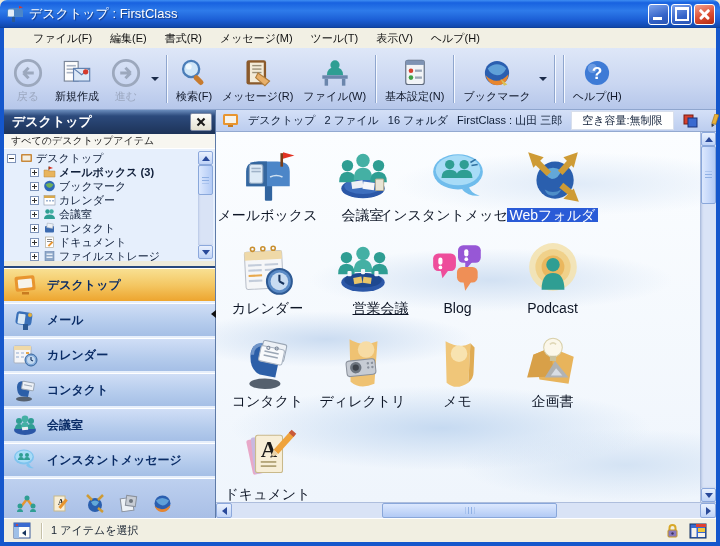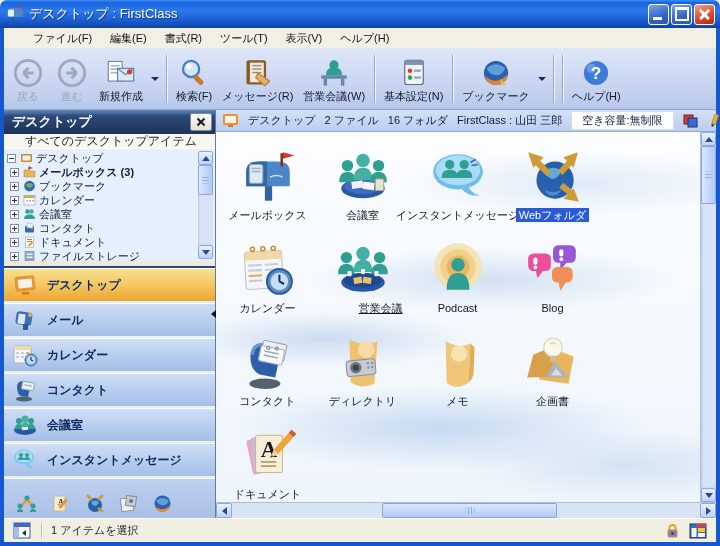--- a/index.html
+++ b/index.html
@@ -49,24 +49,24 @@
 
   
   .sidebar { width:212px; flex:0 0 212px; display:flex; flex-direction:column; border-right:1px solid #5E7BA8; position:relative; }
   .sb-header { height:24px; flex:0 0 24px; display:flex; align-items:center; padding:0 3px 0 8px;
     background:linear-gradient(180deg,#6A8CBC 0%,#2C4A7C 25%,#1D3358 100%); }
   .sb-title { color:#fff; font-weight:bold; font-size:13px; }
   .sb-close { margin-left:auto; width:22px; height:18px; background:linear-gradient(180deg,#FDFDFB,#E4E1D2); border:1px solid #7E8BA6; border-radius:2px; position:relative; }
   .sb-close::before, .sb-close::after { content:""; position:absolute; left:5px; top:7px; width:10px; height:2px; background:#1A1A1A; }
   .sb-close::before { transform:rotate(45deg); }
   .sb-close::after  { transform:rotate(-45deg); }
-  .sb-filter { height:15px; flex:0 0 15px; background:#F7F6F0; border-bottom:1px solid #FFFFFF; display:flex; align-items:center; padding-left:21px; font-size:12px; color:#1A1A1A; }
+  .sb-filter { height:15px; flex:0 0 15px; background:#F7F6F0; border-bottom:1px solid #FFFFFF; display:flex; align-items:center; padding-left:7px; font-size:10px; color:#1A1A1A; }
   .sb-tree { height:112px; flex:0 0 112px; background:#E6EFFC; position:relative; padding:2px 0 0 3px; overflow:hidden; }
   .tree-row { height:14px; display:flex; align-items:center; color:#101F3A; white-space:nowrap; }
-  .tree-row.child { margin-left:3px;text-align:center; }
+  .tree-row.child { margin-left:23px;text-align:center; }
   .tree-row.bold .tree-label { font-weight:bold; }
   .expander { width:9px; height:9px; flex:0 0 9px; background:#fff; border:1px solid #7E93B8; margin-right:4px; position:relative; }
   .expander::before { content:""; position:absolute; left:1px; top:3px; width:5px; height:1px; background:#333; }
   .expander.plus::after { content:""; position:absolute; left:3px; top:1px; width:1px; height:5px; background:#333; }
   .ticon { width:13px; height:12px; flex:0 0 13px; margin-right:3px; }
   
   .xsb-v { position:absolute; right:2px; top:2px; bottom:2px; width:15px; display:flex; flex-direction:column; }
   .xsb-btn { height:14px; flex:0 0 14px; background:linear-gradient(180deg,#EAF1FE,#BFD3F7); border:1px solid #8CA8DC; border-radius:2px; display:flex; align-items:center; justify-content:center; }
   .xsb-btn .tri-up   { border:4px solid transparent; border-bottom:5px solid #29499A; margin-top:-4px; }
   .xsb-btn .tri-down { border:4px solid transparent; border-top:5px solid #29499A; margin-bottom:-4px; }
@@ -101,21 +101,21 @@
       radial-gradient(ellipse 260px 45px at 55% 40%, #D2E1F3 0%, rgba(210,225,243,0) 70%),
       radial-gradient(ellipse 210px 40px at 22% 56%, #CBDCF1 0%, rgba(203,220,241,0) 70%),
       radial-gradient(ellipse 300px 60px at 45% 80%, #C6DAF1 0%, rgba(198,218,241,0) 70%),
       radial-gradient(ellipse 230px 50px at 82% 90%, #D4E3F4 0%, rgba(212,227,244,0) 72%),
       radial-gradient(ellipse 260px 45px at 72% 14%, #E0EBF8 0%, rgba(224,235,248,0) 70%),
       linear-gradient(180deg,#FBFDFF 0%,#EFF5FC 100%); }
   .grid { position:absolute; left:4px; top:0; right:17px; }
   .grow { display:flex; height:93px; }
   .gcell { width:95px; flex:0 0 95px; display:flex; flex-direction:column; align-items:center; justify-content:flex-end; padding-bottom:3px; }
   .gicon { width:58px; height:58px; margin-bottom:2px; }
-  .glabel { font-size:11px; color:#0E1626; white-space:nowrap; padding:0 3px; line-height:14px; }
+  .glabel { font-size:14px; color:#0E1626; white-space:nowrap; padding:0 3px; line-height:14px; }
   .glabel.sel { background:#2A5BD7; color:#fff; }
   .glabel.und { text-decoration:underline;margin-left:36px; }
   .vscroll { position:absolute; right:0; top:0; bottom:0; width:16px; display:flex; flex-direction:column; background:#D9E3F6; border-left:1px solid #AEBEDD; }
   .vscroll .xsb-thumb { height:58px; margin:0 0 0 0; }
   .hscroll { height:16px; flex:0 0 16px; display:flex; background:#D9E3F6; border-top:1px solid #AEBEDD; }
   .hscroll .xsb-btn { width:16px; height:auto; flex:0 0 16px; }
   .h-track { flex:1; position:relative; background:#D9E3F6; }
   .h-thumb { position:absolute; left:150px; width:175px; top:0; bottom:0; background:linear-gradient(180deg,#DCE8FE,#B2CAF5); border:1px solid #89A7DA; border-radius:2px; }
   .h-thumb::after { content:""; position:absolute; top:3px; bottom:3px; left:50%; width:9px; transform:translateX(-50%);
     background:repeating-linear-gradient(90deg,#8FB0E4 0 1px,transparent 1px 3px); }
@@ -147,58 +147,59 @@
       <span class="wbtn close"></span>
     </span>
   </div>
 
   <div class="winbody">
 
     <div class="menubar">
       <span class="menu-item">ファイル(F)</span>
       <span class="menu-item">編集(E)</span>
       <span class="menu-item">書式(R)</span>
+      <span class="menu-item">メッセージ(M)</span>
       <span class="menu-item">ツール(T)</span>
       <span class="menu-item">表示(V)</span>
       <span class="menu-item">ヘルプ(H)</span>
     </div>
 
     <div class="toolbar">
       <div class="tbtn disabled">
         <div class="ticon-box">
           <svg viewBox="0 0 26 26">
               <circle cx="13" cy="13" r="11" fill="none" stroke="#9CA8BD" stroke-width="2.4"></circle>
               <path d="M18 13 H9 M9 13 l4.5-4.5 M9 13 l4.5 4.5" stroke="#9CA8BD" stroke-width="2.6" fill="none"></path>
             </svg>
         </div>
         <div class="tlabel">戻る</div>
-      </div>
-      <div class="tbtn disabled">
-        <div class="ticon-box">
-          <svg viewBox="0 0 26 26">
-              <circle cx="13" cy="13" r="11" fill="none" stroke="#9CA8BD" stroke-width="2.4"></circle>
-              <path d="M8 13 H17 M17 13 l-4.5-4.5 M17 13 l-4.5 4.5" stroke="#9CA8BD" stroke-width="2.6" fill="none"></path>
-            </svg>
-        </div>
-        <div class="tlabel">進む</div>
       </div>
       <div class="tbtn">
         <div class="ticon-box">
           <svg viewBox="0 0 26 26">
               <rect x="2" y="3" width="12" height="17" fill="#FDFDFD" stroke="#7A8699"></rect>
               <rect x="4" y="6" width="8" height="1.4" fill="#AAB4C4"></rect>
               <rect x="4" y="9" width="8" height="1.4" fill="#AAB4C4"></rect>
               <rect x="4" y="12" width="6" height="1.4" fill="#AAB4C4"></rect>
               <rect x="10" y="9" width="14" height="11" fill="#DCE8F6" stroke="#5F7FAE"></rect>
               <path d="M10 9 l7 5.5 7-5.5" fill="none" stroke="#5F7FAE"></path>
               <circle cx="20.5" cy="12" r="2.3" fill="#D53A2A"></circle>
             </svg>
         </div>
         <div class="tlabel">新規作成</div>
       </div>
+      <div class="tbtn disabled">
+        <div class="ticon-box">
+          <svg viewBox="0 0 26 26">
+              <circle cx="13" cy="13" r="11" fill="none" stroke="#9CA8BD" stroke-width="2.4"></circle>
+              <path d="M8 13 H17 M17 13 l-4.5-4.5 M17 13 l-4.5 4.5" stroke="#9CA8BD" stroke-width="2.6" fill="none"></path>
+            </svg>
+        </div>
+        <div class="tlabel">進む</div>
+      </div>
       <div class="dd-arrow"></div>
       <div class="tb-sep"></div>
       <div class="tbtn">
         <div class="ticon-box">
           <svg viewBox="0 0 26 26">
               <circle cx="10.5" cy="9.5" r="7" fill="#CFE6F8" stroke="#4A7DB8" stroke-width="2"></circle>
               <circle cx="8.5" cy="7.5" r="2.5" fill="#EFF8FE"></circle>
               <rect x="15" y="14" width="10" height="4.5" rx="2" transform="rotate(45 15 14)" fill="#C77B2E"></rect>
             </svg>
         </div>
@@ -220,21 +221,21 @@
       <div class="tbtn">
         <div class="ticon-box">
           <svg viewBox="0 0 26 26">
               <circle cx="13" cy="6" r="4" fill="#2F9E93"></circle>
               <path d="M6 15 q0-7 7-7 q7 0 7 7 z" fill="#2F9E93"></path>
               <rect x="2" y="15" width="22" height="3" fill="#6B86AC"></rect>
               <rect x="4" y="18" width="3" height="6" fill="#6B86AC"></rect>
               <rect x="19" y="18" width="3" height="6" fill="#6B86AC"></rect>
             </svg>
         </div>
-        <div class="tlabel">営業会議(W)</div>
+        <div class="tlabel">ファイル(W)</div>
       </div>
       <div class="tb-sep"></div>
       <div class="tbtn">
         <div class="ticon-box">
           <svg viewBox="0 0 26 26">
               <rect x="5" y="2" width="16" height="21" rx="2" fill="#F2F4F7" stroke="#5F6B7E"></rect>
               <rect x="5" y="2" width="16" height="4" fill="#7E93B4"></rect>
               <circle cx="9.5" cy="11" r="2" fill="#D5402F"></circle>
               <rect x="13" y="10" width="6" height="2" fill="#9AA6B8"></rect>
               <circle cx="9.5" cy="17" r="2" fill="#3FA045"></circle>
@@ -602,45 +603,45 @@
                       <rect x="13" y="29" width="4" height="5" rx="1" fill="#F4F6F9"></rect>
                       <rect x="26" y="27" width="4" height="5" rx="1" fill="#F4F6F9"></rect>
                       <rect x="39" y="29" width="4" height="5" rx="1" fill="#F4F6F9"></rect>
                     </svg>
                 </div>
                 <div class="glabel und">営業会議</div>
               </div>
               <div class="gcell">
                 <div class="gicon">
                   <svg viewBox="0 0 56 56">
-                      <circle cx="28" cy="25" r="23" fill="#F3E2B0" opacity=".9"></circle>
-                      <circle cx="28" cy="25" r="17" fill="#EFCE85" opacity=".9"></circle>
-                      <circle cx="28" cy="25" r="11" fill="#E9B459" opacity=".9"></circle>
-                      <circle cx="28" cy="23" r="6.5" fill="#2F9E93"></circle>
-                      <path d="M17 47 q0-16 11-16 q11 0 11 16 z" fill="#2F9E93"></path>
-                    </svg>
-                </div>
-                <div class="glabel">Podcast</div>
-              </div>
-              <div class="gcell">
-                <div class="gicon">
-                  <svg viewBox="0 0 56 56">
                       <rect x="4" y="12" width="22" height="17" rx="5" fill="#EE4D9B"></rect>
                       <path d="M11 27 l2 9 6-8 z" fill="#EE4D9B"></path>
                       <rect x="9" y="16" width="4" height="7" rx="2" fill="#fff"></rect>
                       <circle cx="11" cy="25.5" r="1.8" fill="#fff"></circle>
                       <rect x="28" y="4" width="22" height="17" rx="5" fill="#9757D6"></rect>
                       <path d="M35 19 l0 9 7-8 z" fill="#9757D6"></path>
                       <rect x="34" y="8" width="4" height="7" rx="2" fill="#fff"></rect>
                       <circle cx="36" cy="17.5" r="1.8" fill="#fff"></circle>
                       <rect x="27" y="25" width="20" height="15" rx="5" fill="#EF8F56"></rect>
                       <path d="M33 38 l2 10 6-9 z" fill="#EF8F56"></path>
                     </svg>
                 </div>
                 <div class="glabel">Blog</div>
+              </div>
+              <div class="gcell">
+                <div class="gicon">
+                  <svg viewBox="0 0 56 56">
+                      <circle cx="28" cy="25" r="23" fill="#F3E2B0" opacity=".9"></circle>
+                      <circle cx="28" cy="25" r="17" fill="#EFCE85" opacity=".9"></circle>
+                      <circle cx="28" cy="25" r="11" fill="#E9B459" opacity=".9"></circle>
+                      <circle cx="28" cy="23" r="6.5" fill="#2F9E93"></circle>
+                      <path d="M17 47 q0-16 11-16 q11 0 11 16 z" fill="#2F9E93"></path>
+                    </svg>
+                </div>
+                <div class="glabel">Podcast</div>
               </div>
             </div>
 
             <div class="grow">
               <div class="gcell">
                 <div class="gicon">
                   <svg viewBox="0 0 56 56">
                       <ellipse cx="25" cy="48" rx="15" ry="5" fill="#55606E"></ellipse>
                       <path d="M11 22 q0-13 12-13 l18 5 -6 28 -15-3 q-9-4 -9-17" fill="#2C5FA8"></path>
                       <path d="M13 20 q0-9 9-10" stroke="#6F94C8" stroke-width="3" fill="none"></path>

